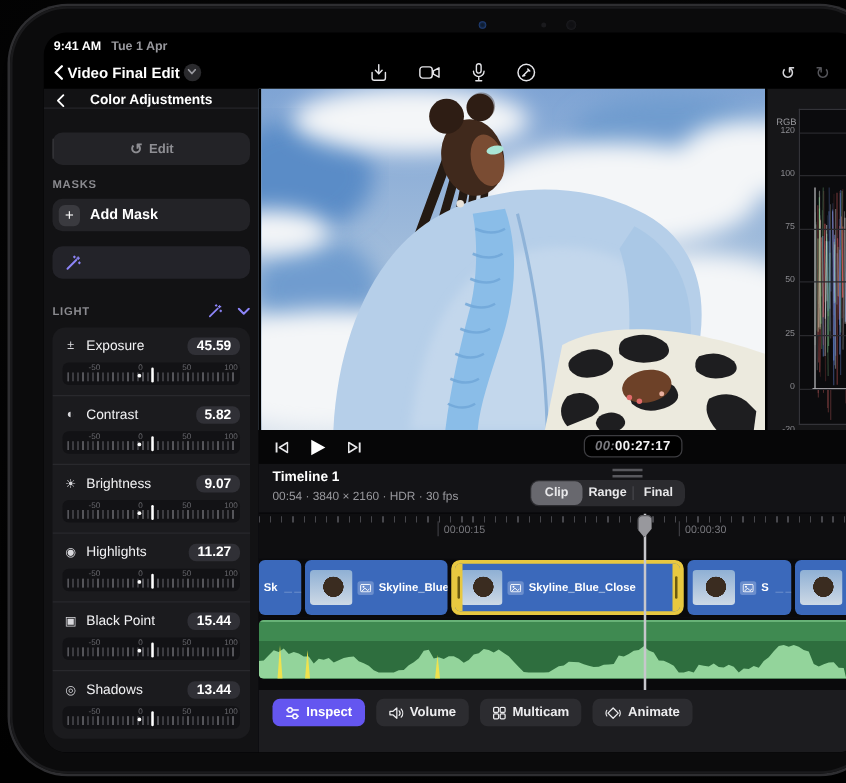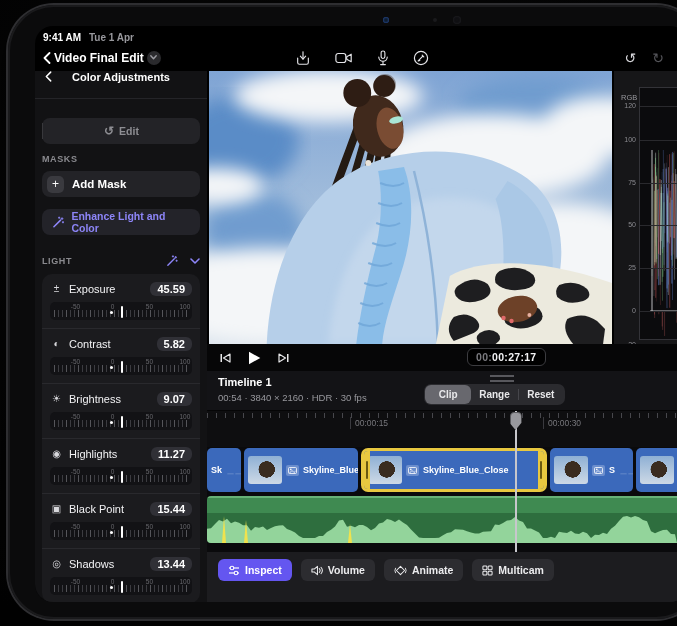--- a/index.html
+++ b/index.html
@@ -33,21 +33,21 @@
   .tb-right { margin-left:auto; display:flex; align-items:center; gap:16px; }
   .ico-btn { color:#e4e4e8; display:flex; align-items:center; }
   .undo-glyph { font-size:14px; color:#d6d6da; line-height:1; }
   .redo-glyph { font-size:14px; color:#55555a; line-height:1; }
 
   
   .content { flex:1; display:flex; min-height:0; }
 
   
   .panel { width:172px; flex:0 0 auto; background:#121214; display:flex; flex-direction:column; }
-  .panel-header { height:28px; flex:0 0 auto; display:flex; align-items:flex-start; border-bottom:1px solid #242428; position:relative; }
+  .panel-header { height:16px; flex:0 0 auto; display:flex; align-items:flex-end; border-bottom:1px solid #242428; position:relative; }
   .panel-back { position:absolute; left:10px; color:#fff; display:flex; }
   .panel-title { width:100%; text-align:center; font-size:11px; font-weight:700; color:#fff; }
   .panel-body { flex:1; padding:0 7px; overflow:hidden; }
 
   .pill-row { margin-top:19px; height:26px; background:#232327; border-radius:8px; display:flex; align-items:stretch; }
   .pill-half { flex:1; display:flex; align-items:center; justify-content:center; gap:5px; color:#8e8e93; font-size:10.5px; font-weight:600; }
   .pill-div { width:1px; background:#38383c; margin:5px 0; }
 
   .sec-label { margin-top:10px; font-size:9px; letter-spacing:.6px; color:#8a8a8f; font-weight:600; }
   .add-mask { margin-top:7px; height:26px; background:#232327; border-radius:8px; display:flex; align-items:center; gap:8px; padding:0 5px; }
@@ -86,30 +86,30 @@
   .scope-title { position:absolute; left:7px; top:22px; font-size:7.5px; color:#98989d; }
   .scope-axis-label { position:absolute; right:calc(100% - 22px); font-size:7px; color:#8b8b90; transform:translateY(-50%); }
   .scope-graph { position:absolute; left:25px; top:16px; right:0; bottom:4px; background:#0b0b0d; border:1px solid #333338; border-right:none; overflow:hidden; }
   .grid-line { position:absolute; left:0; right:0; height:1px; background:#29292d; }
 
   
   .transport { height:27px; flex:0 0 auto; background:#060607; position:relative; display:flex; align-items:center; }
   .tr-btns { display:flex; align-items:center; gap:17px; padding-left:13px; color:#fff; }
   .timecode { position:absolute; left:260px; top:4px; height:18px; padding:0 8px; display:flex; align-items:center;
     background:#000; border:1px solid #3c3c40; border-radius:6px; font-size:10.5px; font-weight:600; letter-spacing:.3px; }
-  .tc-dim { color:#7a7a7f; } .tc-main { color:#f2f2f4; }
+  .tc-dim { color:#7a7a7f;font-style:italic; } .tc-main { color:#f2f2f4; }
 
   
   .timeline { flex:1; position:relative; background:#131316; overflow:hidden; }
   .tl-header { height:40px; position:relative; border-bottom:1px solid #050506; }
   .tl-name { position:absolute; left:11px; top:5px; font-size:11px; font-weight:700; color:#fff; }
   .tl-meta { position:absolute; left:11px; top:21px; font-size:9.5px; color:#98989d; }
   .drag-handle { position:absolute; left:283px; top:4px; width:24px; height:7px;
     border-top:2px solid #58585d; border-bottom:2px solid #58585d; }
-  .segmented { position:absolute; left:217px; top:13px; width:141px; height:21px; background:#2b2b2f; border-radius:7px; display:flex; padding:1px; }
+  .segmented { position:absolute; left:217px; top:13px; width:124px; height:21px; background:#2b2b2f; border-radius:7px; display:flex; padding:1px; }
   .seg-btn { flex:1; display:flex; align-items:center; justify-content:center; font-size:10px; font-weight:600; color:#e8e8ea; border-radius:6px; position:relative; }
   .seg-btn.selected { background:#68686e; }
   .seg-btn:not(.selected) + .seg-btn:not(.selected)::before { content:""; position:absolute; left:0; top:4px; bottom:4px; width:1px; background:#46464b; }
 
   .ruler { height:36px; position:relative; background:#0e0e10; }
   .ruler-ticks { position:absolute; left:0; right:0; top:2px; height:5px;
     background-image:repeating-linear-gradient(90deg,#47474c 0 1px,transparent 1px 9px); }
   .ruler-label { position:absolute; top:6px; font-size:8.5px; color:#77777c; padding-left:4px; border-left:1px solid #3a3a3f; height:12px; line-height:12px; }
 
   .clips { height:47px; position:relative; background:#0a0a0c; }
@@ -228,21 +228,20 @@
             <div class="add-mask">
               <span class="plus-box">+</span>
               <span class="add-mask-label">Add Mask</span>
             </div>
 
             <div class="enhance">
               <svg class="ic" width="13" height="13" viewBox="0 0 13 13">
                   <line x1="2" y1="11" x2="9" y2="4" stroke="#8d85f8" stroke-width="1.6" stroke-linecap="round"></line>
                   <path d="M10.5,1.5 v2 M9.5,2.5 h2 M11.5,5.5 v1.4 M10.8,6.2 h1.4 M7.5,0.8 v1.4 M6.8,1.5 h1.4" stroke="#8d85f8" stroke-width="1" stroke-linecap="round"></path>
                 </svg>
-              <span class="enhance-label">Enhance Light and Color</span>
             </div>
 
             <div class="light-row">
               <span class="light-label">LIGHT</span>
               <span class="light-icons">
                 <svg class="ic" width="12" height="12" viewBox="0 0 13 13">
                     <line x1="2" y1="11" x2="9" y2="4" stroke="#8d85f8" stroke-width="1.5" stroke-linecap="round"></line>
                     <path d="M10.5,1.5 v2 M9.5,2.5 h2 M11.5,5.5 v1.4 M10.8,6.2 h1.4 M7.5,0.8 v1.4 M6.8,1.5 h1.4" stroke="#8d85f8" stroke-width="1" stroke-linecap="round"></path>
                   </svg>
                 <svg class="ic" width="10" height="6" viewBox="0 0 10 6">
@@ -602,21 +601,21 @@
           </div>
 
           <div class="timeline">
             <div class="tl-header">
               <span class="tl-name">Timeline 1</span>
               <span class="tl-meta">00:54 · 3840 × 2160 · HDR · 30 fps</span>
               <div class="drag-handle"></div>
               <div class="segmented">
                   <div class="seg-btn selected">Clip</div>
                   <div class="seg-btn">Range</div>
-                  <div class="seg-btn">Reset</div>
+                  <div class="seg-btn">Final</div>
                 </div>
 
             </div>
 
             <div class="ruler">
               <div class="ruler-ticks"></div>
               <div>
                   <span class="ruler-label" style="left: 143px;">00:00:15</span>
                   <span class="ruler-label" style="left: 336px;">00:00:30</span>
                 </div>
@@ -707,35 +706,35 @@
                 <span>Inspect</span>
               </div>
               <div class="tb-btn">
                 <svg class="ic" width="12" height="11" viewBox="0 0 13 11">
                     <path d="M1,4 h2.5 L7,1 v9 L3.5,7 H1 Z" fill="none" stroke="#ececee" stroke-width="1.1" stroke-linejoin="round"></path>
                     <path d="M9,3.5 a3,3 0 0 1 0,4 M10.8,2 a5.3,5.3 0 0 1 0,7" fill="none" stroke="#ececee" stroke-width="1.1" stroke-linecap="round"></path>
                   </svg>
                 <span>Volume</span>
               </div>
               <div class="tb-btn">
-                <svg class="ic" width="13" height="11" viewBox="0 0 14 12">
-                    <path d="M7,1.5 L11.5,6 L7,10.5 L2.5,6 Z" fill="none" stroke="#ececee" stroke-width="1.1" stroke-linejoin="round"></path>
-                    <path d="M1.5,3.5 a5,5 0 0 0 0,5 M12.5,3.5 a5,5 0 0 1 0,5" fill="none" stroke="#ececee" stroke-width="1" stroke-linecap="round"></path>
-                  </svg>
-                <span>Animate</span>
-              </div>
-              <div class="tb-btn">
                 <svg class="ic" width="11" height="11" viewBox="0 0 12 12">
                     <rect x="1" y="1" width="4.3" height="4.3" rx="1" fill="none" stroke="#ececee" stroke-width="1.1"></rect>
                     <rect x="6.7" y="1" width="4.3" height="4.3" rx="1" fill="none" stroke="#ececee" stroke-width="1.1"></rect>
                     <rect x="1" y="6.7" width="4.3" height="4.3" rx="1" fill="none" stroke="#ececee" stroke-width="1.1"></rect>
                     <rect x="6.7" y="6.7" width="4.3" height="4.3" rx="1" fill="none" stroke="#ececee" stroke-width="1.1"></rect>
                   </svg>
                 <span>Multicam</span>
               </div>
+              <div class="tb-btn">
+                <svg class="ic" width="13" height="11" viewBox="0 0 14 12">
+                    <path d="M7,1.5 L11.5,6 L7,10.5 L2.5,6 Z" fill="none" stroke="#ececee" stroke-width="1.1" stroke-linejoin="round"></path>
+                    <path d="M1.5,3.5 a5,5 0 0 0 0,5 M12.5,3.5 a5,5 0 0 1 0,5" fill="none" stroke="#ececee" stroke-width="1" stroke-linecap="round"></path>
+                  </svg>
+                <span>Animate</span>
+              </div>
 
             </div>
           </div>
         </div>
       </div>
     </div>
   </div>
 </div>
 
 </body></html>

